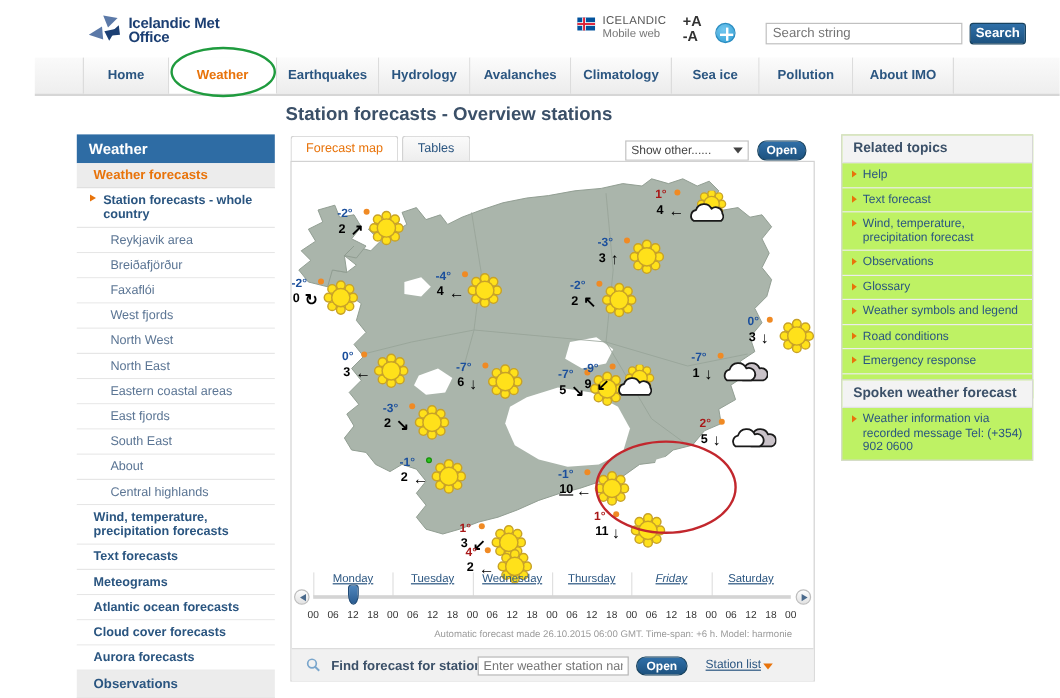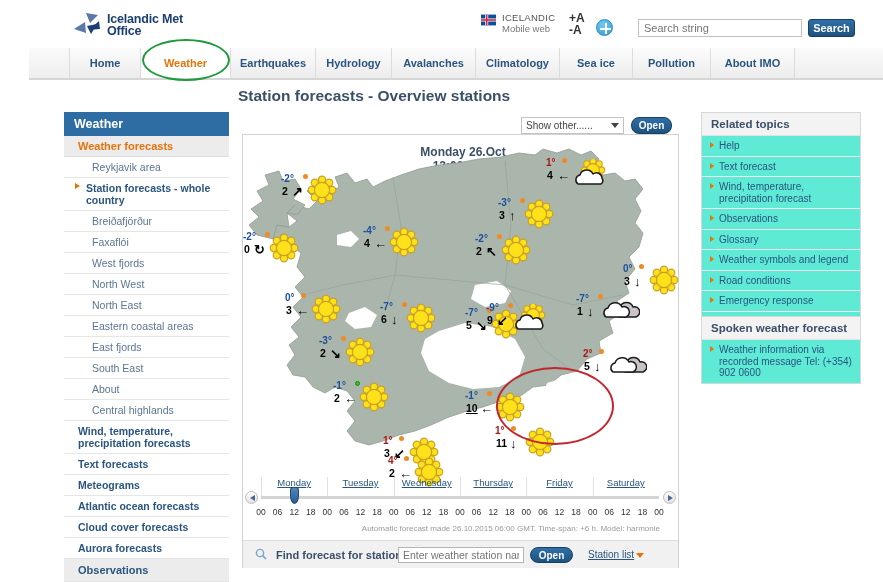--- a/index.html
+++ b/index.html
@@ -133,21 +133,21 @@
               background:#fff; font-size:10.5px; color:#3b5068; padding:0 4px; line-height:14px;
               font-family:"Liberation Sans",sans-serif; }
   .find-open { position:absolute; left:287px; top:6px; width:43px; height:16px; border-radius:8px;
               background:linear-gradient(#2f6fa8,#1d527f); border:1px solid #17425f;
               color:#fff; font-size:10px; font-weight:bold; text-align:center; line-height:15px; cursor:pointer; }
   .find-list { position:absolute; left:345px; top:8px; font-size:10px; color:#2a5580; text-decoration:underline; cursor:pointer; }
   .find-list .c { position:absolute; right:-10px; top:4px; border-top:5px solid #e8730a;
               border-left:4px solid transparent; border-right:4px solid transparent; text-decoration:none; }
 
   
-  .rbox { position:absolute; width:160px; border:1px solid #d7d7d7; background:#5eead4; }
+  .rbox { position:absolute; width:160px; border:1px solid #d7d7d7; background:#bef264; }
   .rbox-h { background:#f3f3f3; font-size:11.5px; font-weight:bold; color:#3b5068; padding:5px 9px;
             border-bottom:1px solid #e2e2e2; }
   .rlink { position:relative; font-size:10px; color:#2a5580; padding:4px 6px 4px 17px;
            border-bottom:1px solid #ececec; line-height:11.5px; cursor:pointer; }
   .rlink:last-child { border-bottom:none; }
   .rlink:before { content:""; position:absolute; left:8px; top:6px;
            border-left:4.5px solid #e8730a; border-top:3px solid transparent; border-bottom:3px solid transparent; }
 </style>
 </head>
 <body>
@@ -210,22 +210,22 @@
         <div class="nav-item" style="width: 78px;">Pollution</div>
         <div class="nav-item" style="width: 84px;">About IMO</div>
       </div>
   </div>
   <div class="nav-ring"></div>
 
   <div class="sidebar">
     <div class="sb-head">Weather</div>
     <div class="sb-sub">Weather forecasts</div>
     <div id="sbList">
+        <div class="sb-item cur">Station forecasts - whole country</div>
         <div class="sb-item child">Reykjavik area</div>
-        <div class="sb-item cur">Station forecasts - whole country</div>
         <div class="sb-item child">Breiðafjörður</div>
         <div class="sb-item child">Faxaflói</div>
         <div class="sb-item child">West fjords</div>
         <div class="sb-item child">North West</div>
         <div class="sb-item child">North East</div>
         <div class="sb-item child">Eastern coastal areas</div>
         <div class="sb-item child">East fjords</div>
         <div class="sb-item child">South East</div>
         <div class="sb-item child">About</div>
         <div class="sb-item child">Central highlands</div>
@@ -234,33 +234,33 @@
         <div class="sb-item bold">Meteograms</div>
         <div class="sb-item bold">Atlantic ocean forecasts</div>
         <div class="sb-item bold">Cloud cover forecasts</div>
         <div class="sb-item bold">Aurora forecasts</div>
         <div class="sb-item sect">Observations</div>
       </div>
   </div>
 
   <div class="main-title">Station forecasts - Overview stations</div>
 
+  <div class="tabs" id="tabList">
+      <div class="tab active">Forecast map</div>
+      <div class="tab">Tables</div>
+    </div>
 
   <div class="selwrap">
     <span>Show other......</span>
     <span class="caret"></span>
   </div>
   <div class="openbtn">Open</div>
 
   <div class="mapcard">
 
-    <div class="mapdate">
-      <div>Monday 26.Oct</div>
-      <div>12:00 GMT</div>
-    </div>
 
     <svg class="mapsvg" width="435" height="340" viewBox="0 0 435 340">
       <g>
         <path d="M58,118 L44,108 L30,104 L24,96 L34,90 L46,92 L54,86 L44,78 L52,70 L66,74 L74,66
                  L64,56 L74,50 L86,58 L96,52 L92,42 L104,38 L112,48 L124,44 L130,52 L142,46
                  L158,40 L176,34 L196,30 L214,28 L236,24 L258,22 L276,18 L292,20 L300,14
                  L314,18 L326,14 L338,20 L348,16 L356,24 L350,34 L360,40 L372,38 L382,46
                  L392,44 L400,54 L392,64 L398,76 L392,88 L400,98 L396,112 L386,122 L392,134
                  L382,146 L386,158 L374,166 L378,178 L366,186 L370,198 L356,206 L358,218
                  L344,224 L334,236 L318,240 L306,250 L290,252 L276,262 L258,266 L240,272
@@ -645,21 +645,21 @@
     <div class="tl">
       <div class="tl-days" id="tlDays">
           <div class="tl-day" style="left: 18px; width: 66.3333px;">Monday</div>
           <div class="tl-vline" style="left: 18px;"></div>
           <div class="tl-day" style="left: 84.3333px; width: 66.3333px;">Tuesday</div>
           <div class="tl-vline" style="left: 84.3333px;"></div>
           <div class="tl-day" style="left: 150.667px; width: 66.3333px;">Wednesday</div>
           <div class="tl-vline" style="left: 150.667px;"></div>
           <div class="tl-day" style="left: 217px; width: 66.3333px;">Thursday</div>
           <div class="tl-vline" style="left: 217px;"></div>
-          <div class="tl-day" style="left: 283.333px; width: 66.3333px;">Friday</div>
+          <div class="tl-day" style="left: 283.333px; width: 66.3333px; font-style: italic;">Friday</div>
           <div class="tl-vline" style="left: 283.333px;"></div>
           <div class="tl-day" style="left: 349.667px; width: 66.3333px;">Saturday</div>
           <div class="tl-vline" style="left: 349.667px;"></div>
         </div>
       <div class="tl-bar"></div>
       <div class="tl-arrowL"></div>
       <div class="tl-arrowR"></div>
       <div class="tl-handle" style="left: 47.1667px;"></div>
       <div class="tl-ticks" id="tlTicks">
           <div class="tl-tick" style="left: 11px;">00</div>

